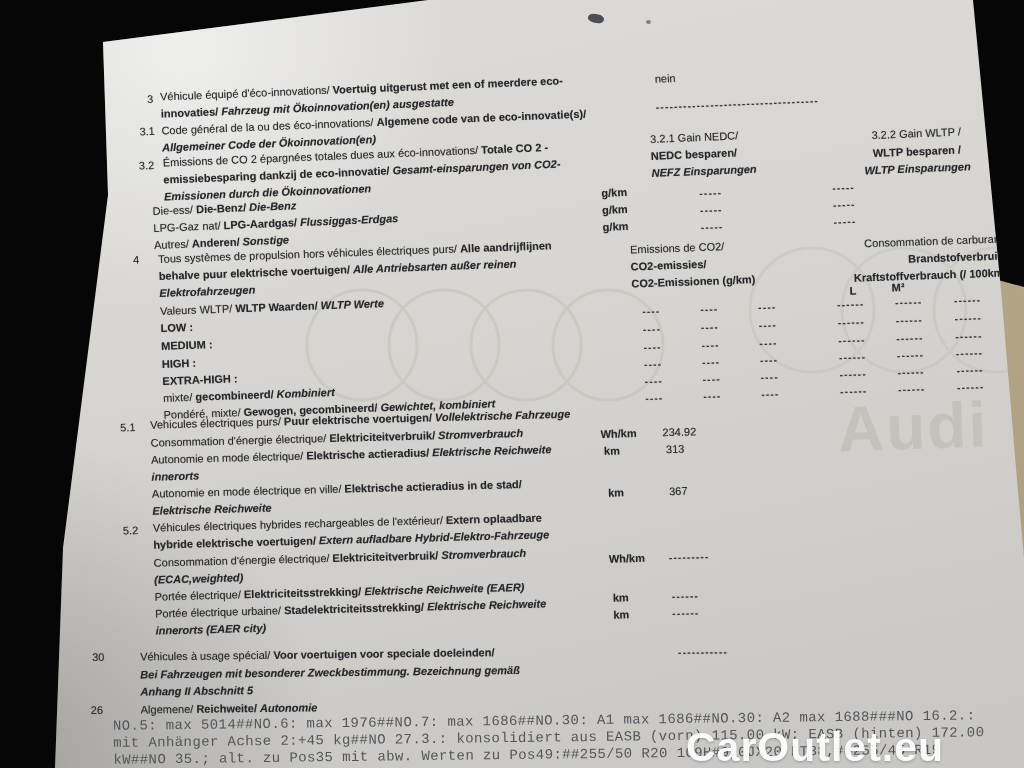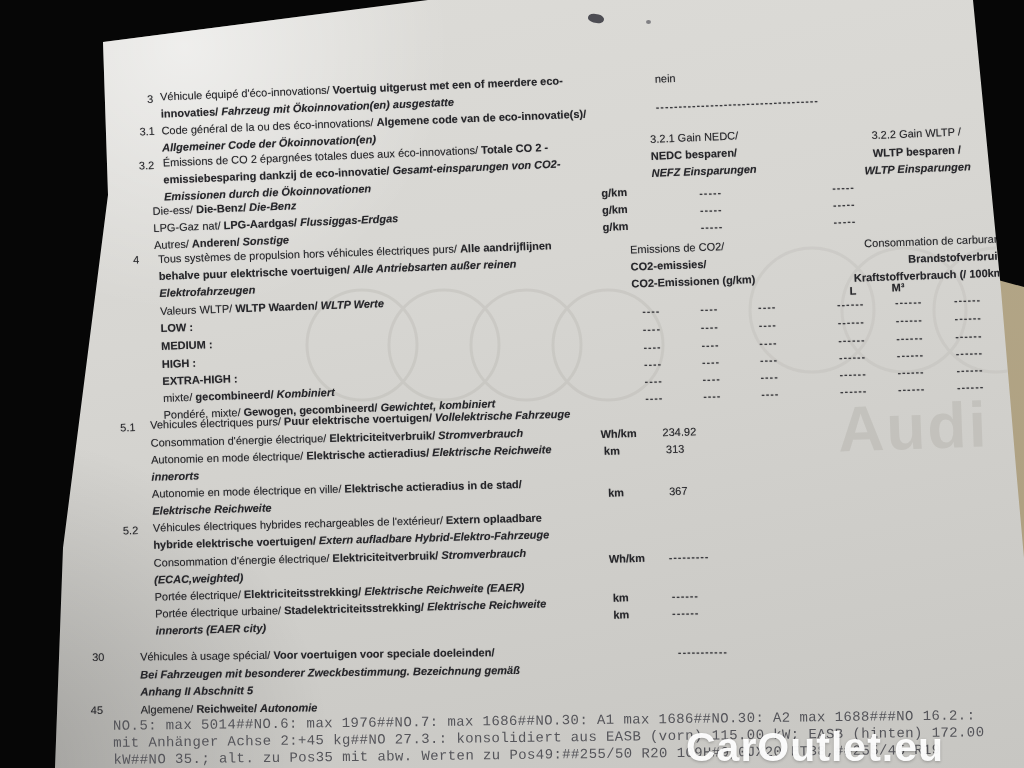--- a/index.html
+++ b/index.html
@@ -186,21 +186,21 @@
         <div class="it unit" style="left: 608px; top: 622px;">km</div>
         <div class="it dash" style="left: 667px; top: 622px;">------</div>
         <div class="it" style="left: 150px; top: 626px;"><span class="de">innerorts (EAER city)</span></div>
       </div>
     <div class="grp gD" id="grp-D">
         <div class="it num" style="left: 92px; top: 651px;">30</div>
         <div class="it" style="left: 140px; top: 651px;"><span class="fr">Véhicules à usage spécial/ </span><span class="nl">Voor voertuigen voor speciale doeleinden/</span></div>
         <div class="it dash" style="left: 678px; top: 653px;">-----------</div>
         <div class="it" style="left: 140px; top: 669px;"><span class="de">Bei Fahrzeugen mit besonderer Zweckbestimmung. Bezeichnung gemäß</span></div>
         <div class="it" style="left: 140px; top: 686px;"><span class="de">Anhang II Abschnitt 5</span></div>
-        <div class="it num" style="left: 90px; top: 704px;">45</div>
+        <div class="it num" style="left: 90px; top: 704px;">26</div>
         <div class="it" style="left: 140px; top: 704px;"><span class="fr">Algemene/ </span><span class="nl">Reichweite/ </span><span class="de">Autonomie</span></div>
         <div class="it mono" style="left: 112px; top: 720px;">NO.5: max 5014##NO.6: max 1976##NO.7: max 1686##NO.30: A1 max 1686##NO.30: A2 max 1688###NO 16.2.:</div>
         <div class="it mono" style="left: 112px; top: 737px;">mit Anhänger Achse 2:+45 kg##NO 27.3.: konsolidiert aus EASB (vorn) 115.00 kW; EASB (hinten) 172.00</div>
         <div class="it mono" style="left: 112px; top: 754px;">kW##NO 35.; alt. zu Pos35 mit abw. Werten zu Pos49:##255/50 R20 109H#9,0JX20 ET38,##255/45 R19</div>
       </div>
 
     <div class="speck1"></div>
     <div class="speck2"></div>
   </div>
 

